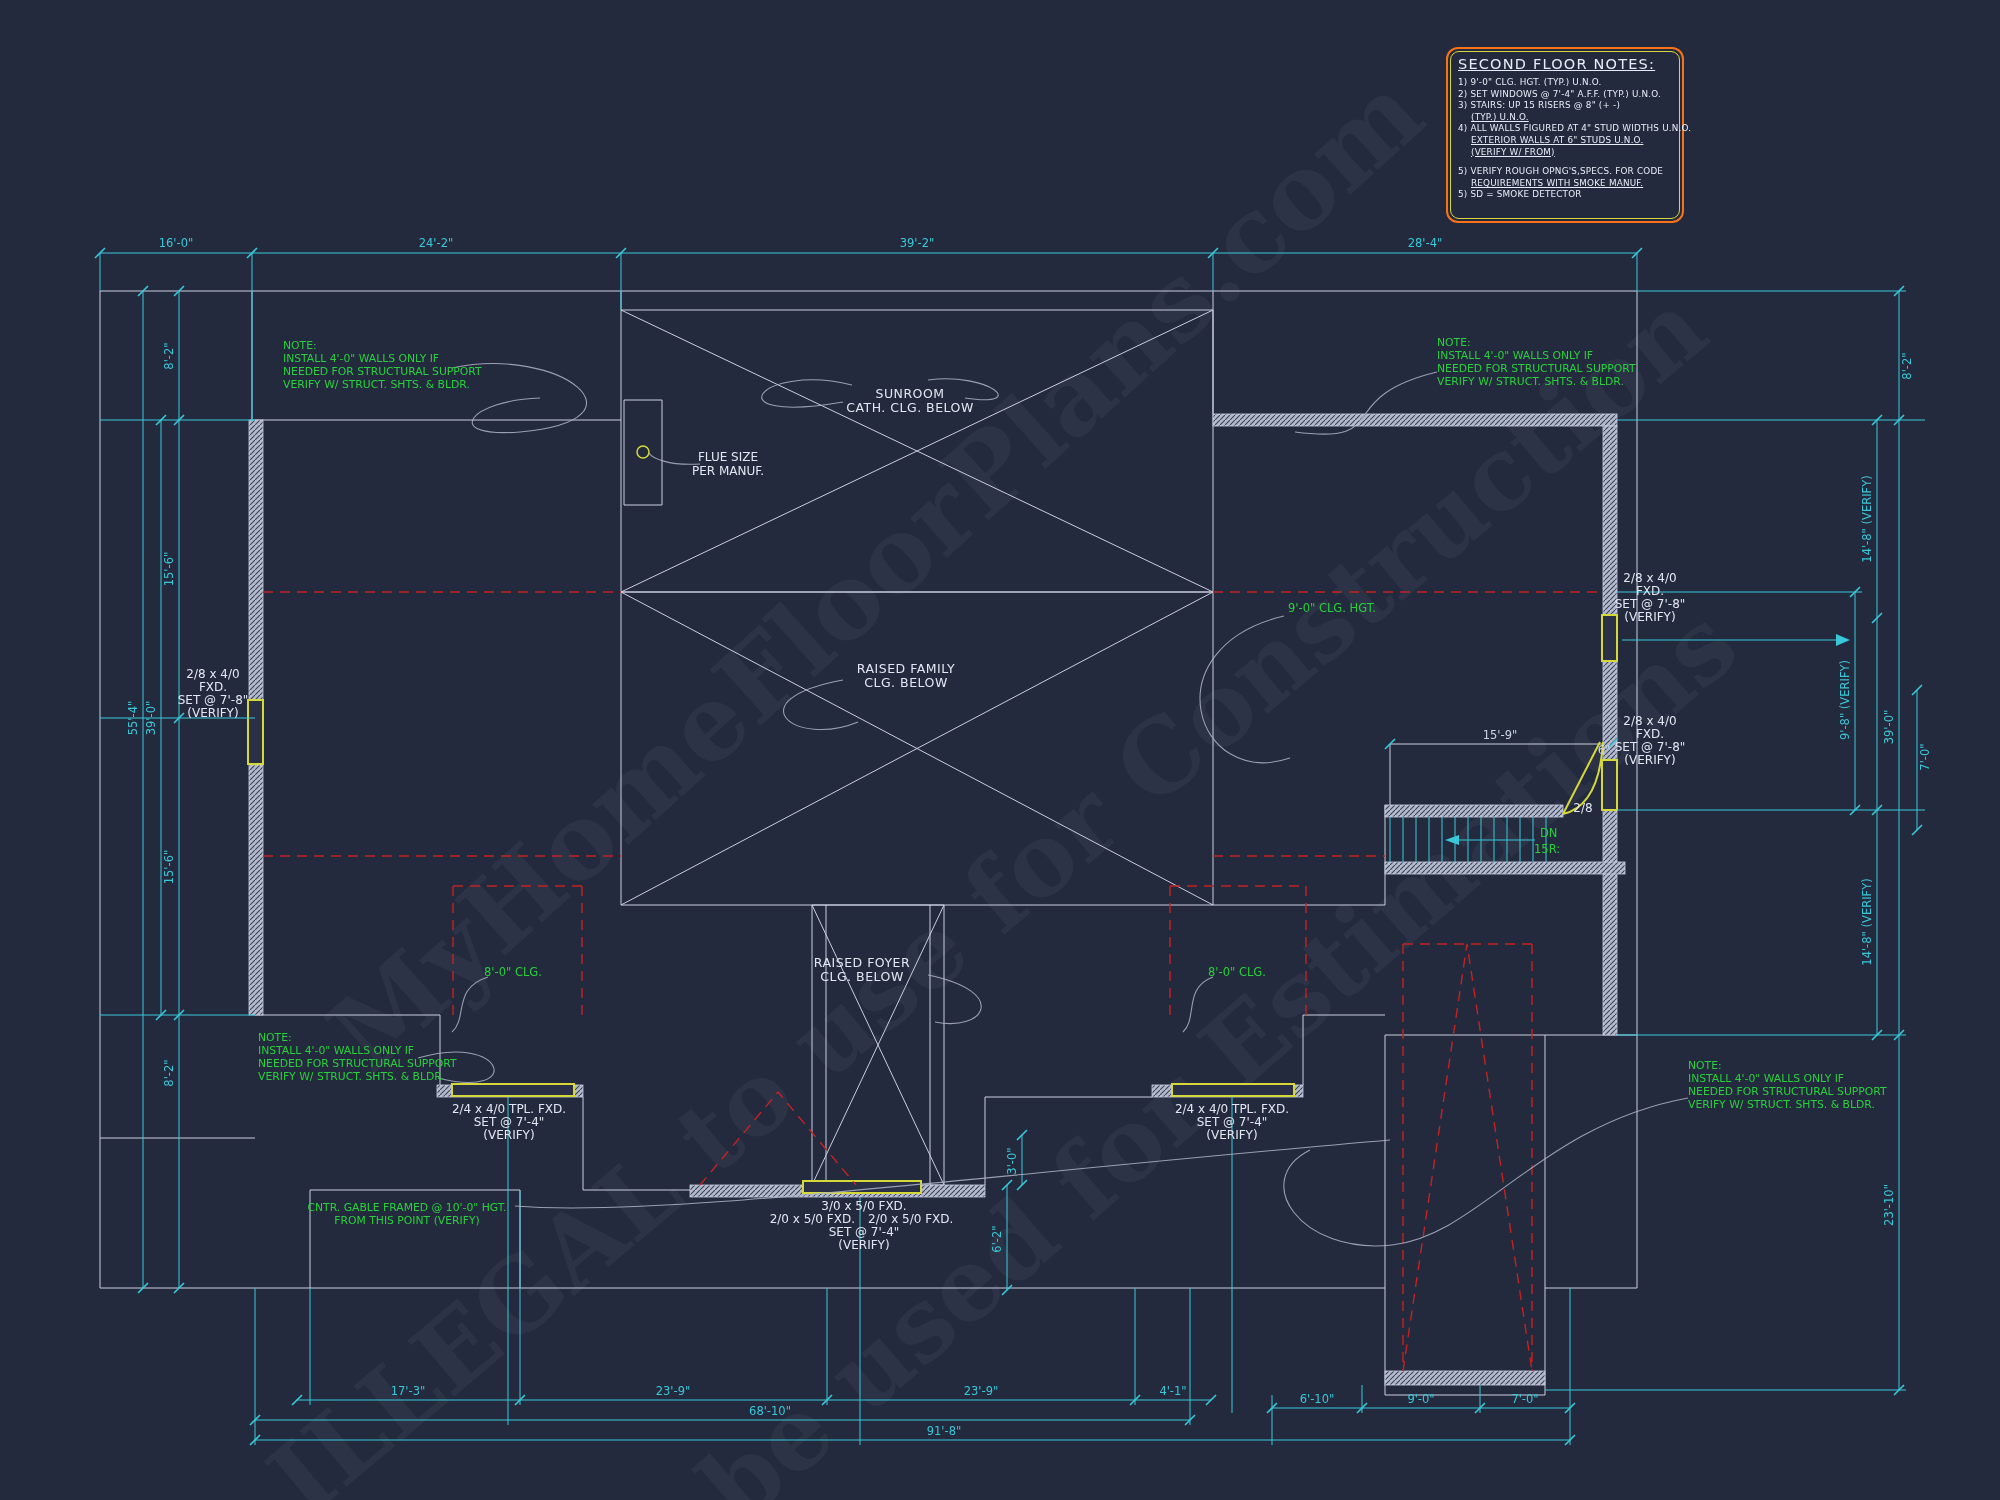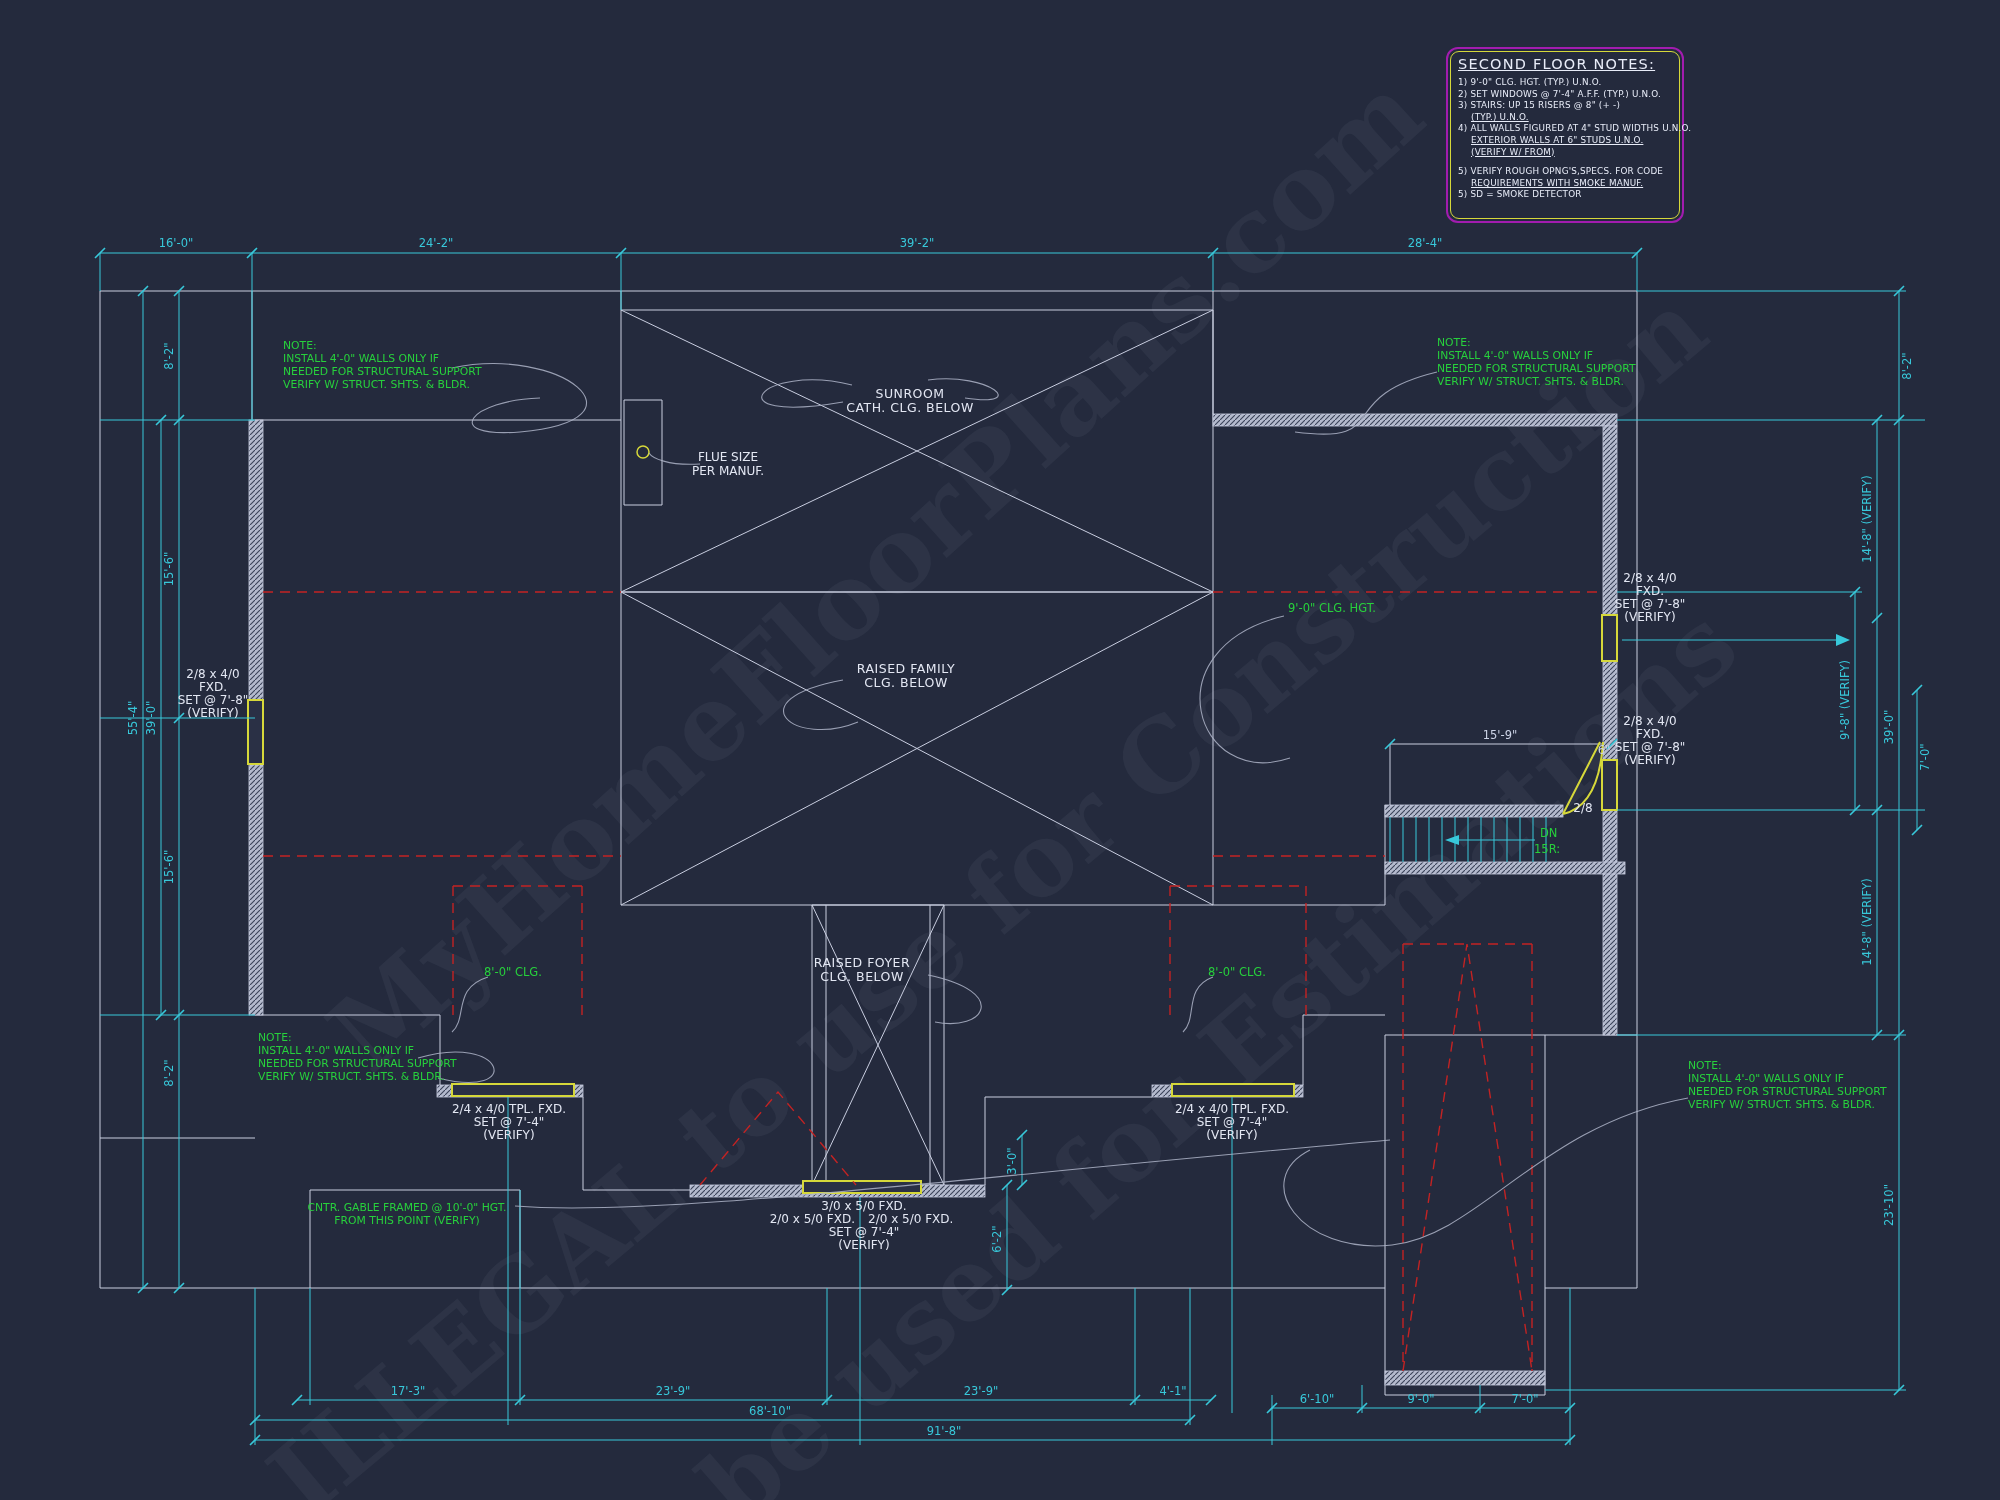--- a/index.html
+++ b/index.html
@@ -9,21 +9,21 @@
   text{font-family:"DejaVu Sans",sans-serif;}
   .dim{fill:#38c8da;font-size:11.5px;}
   .dimw{fill:#ccd3e6;font-size:11.5px;}
   .lbl{fill:#e3e7f3;font-size:12px;}
   .lblb{fill:#e3e7f3;font-size:12.5px;letter-spacing:.5px;}
   .grn{fill:#27d03c;font-size:10.8px;}
   .grnb{fill:#27d03c;font-size:11.5px;}
   .wm{fill:rgba(200,210,238,0.055);font-family:"DejaVu Serif",serif;font-weight:bold;}
   
   #notesbox{position:absolute;left:1446px;top:47px;width:238px;height:176px;
-            border:2px solid #a21caf;border-radius:12px;padding:2px;box-sizing:border-box;}
+            border:2px solid #f97316;border-radius:12px;padding:2px;box-sizing:border-box;}
   #notesbox .inner{border:1px solid #d6d83a;border-radius:9px;width:100%;height:100%;
             box-sizing:border-box;padding:4px 7px;color:#e8ecf8;}
   #notesbox .nb-title{font-size:14.5px;letter-spacing:1.2px;text-decoration:underline;
             margin-bottom:5px;white-space:nowrap;}
   #notesbox .nl{font-size:8.8px;line-height:11.6px;white-space:nowrap;letter-spacing:.2px;}
   #notesbox .ind{padding-left:13px;text-decoration:underline;}
   #notesbox .gap{margin-top:8px;}
   
   #titleblock{position:absolute;left:726px;top:1332px;color:#cb3ed0;}
   #titleblock .t1{font-size:29px;letter-spacing:4px;border-bottom:2px solid #cb3ed0;

